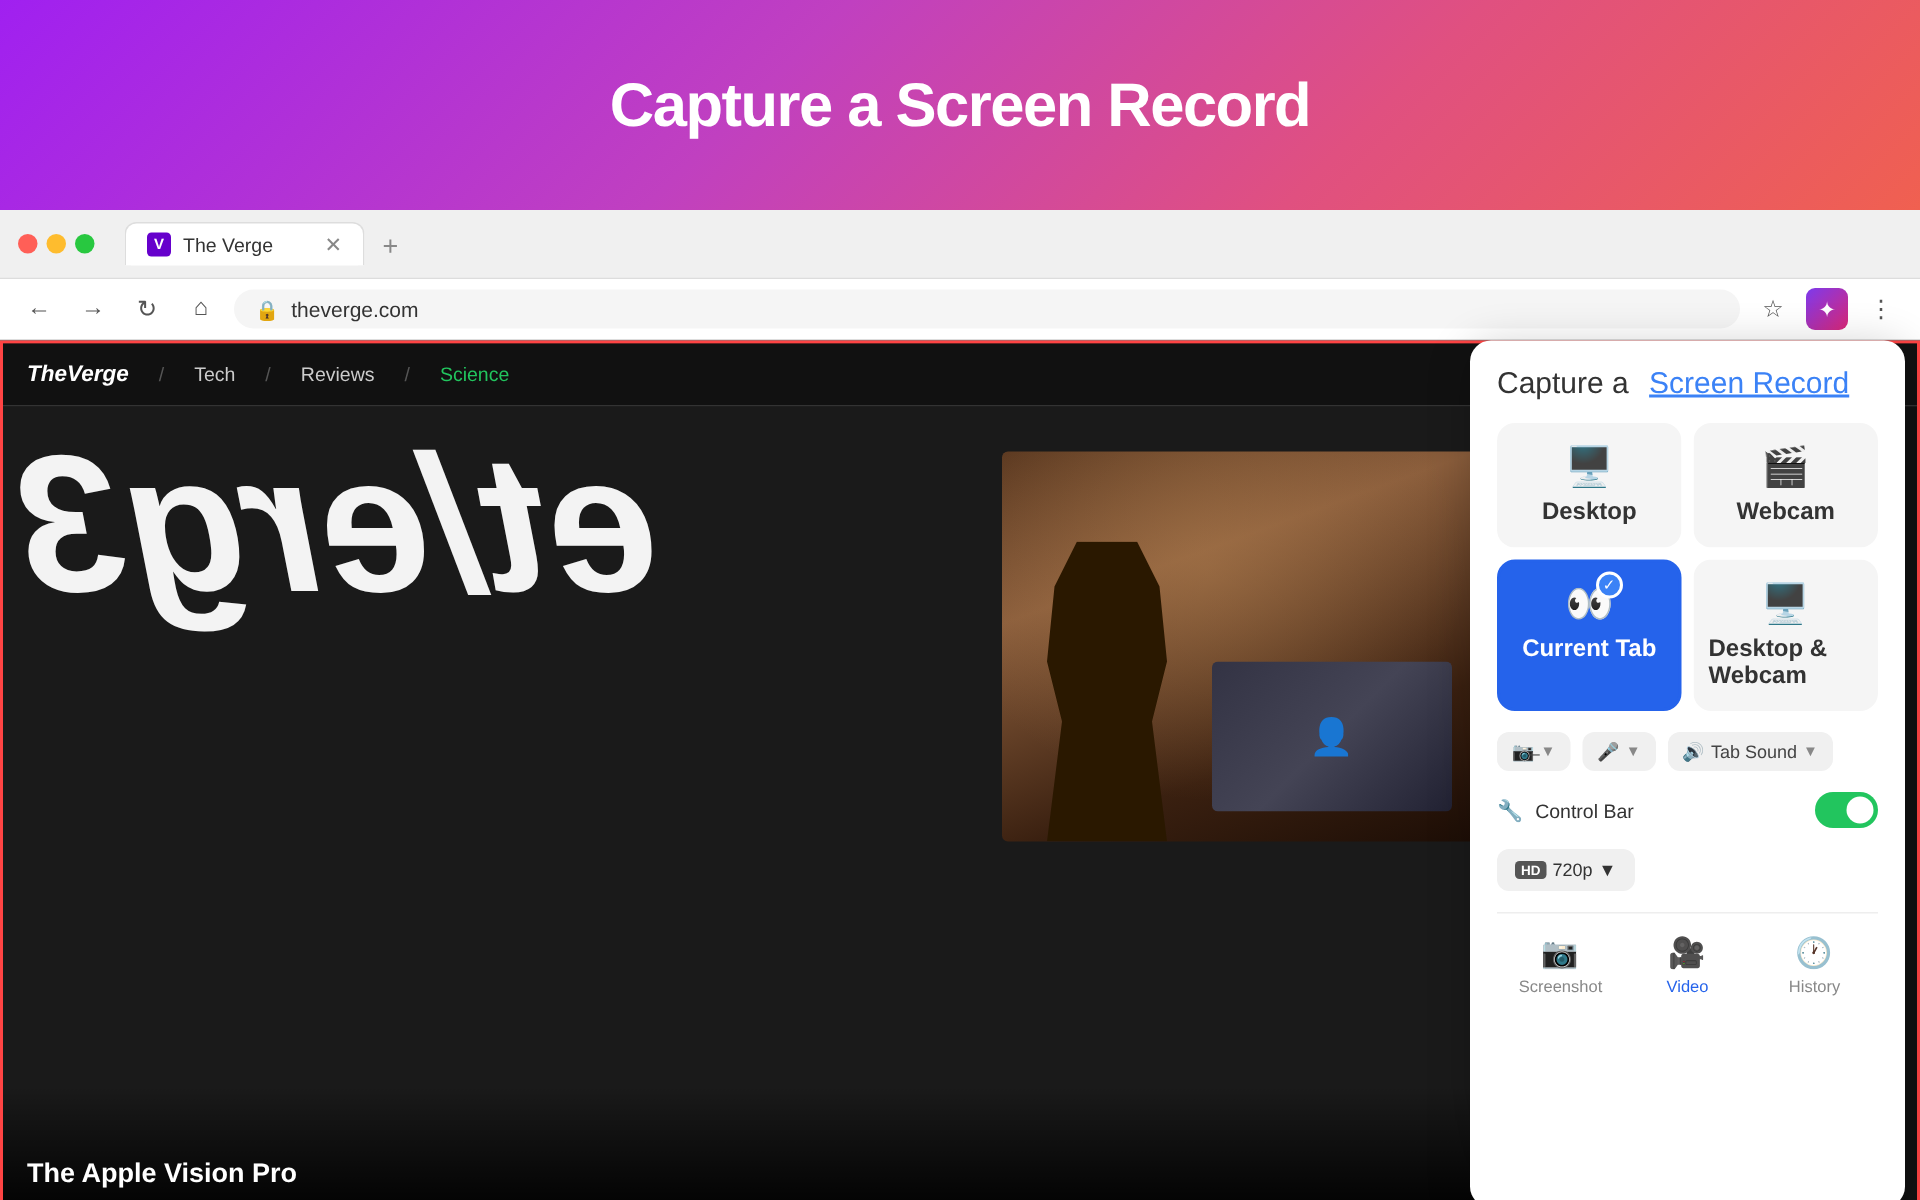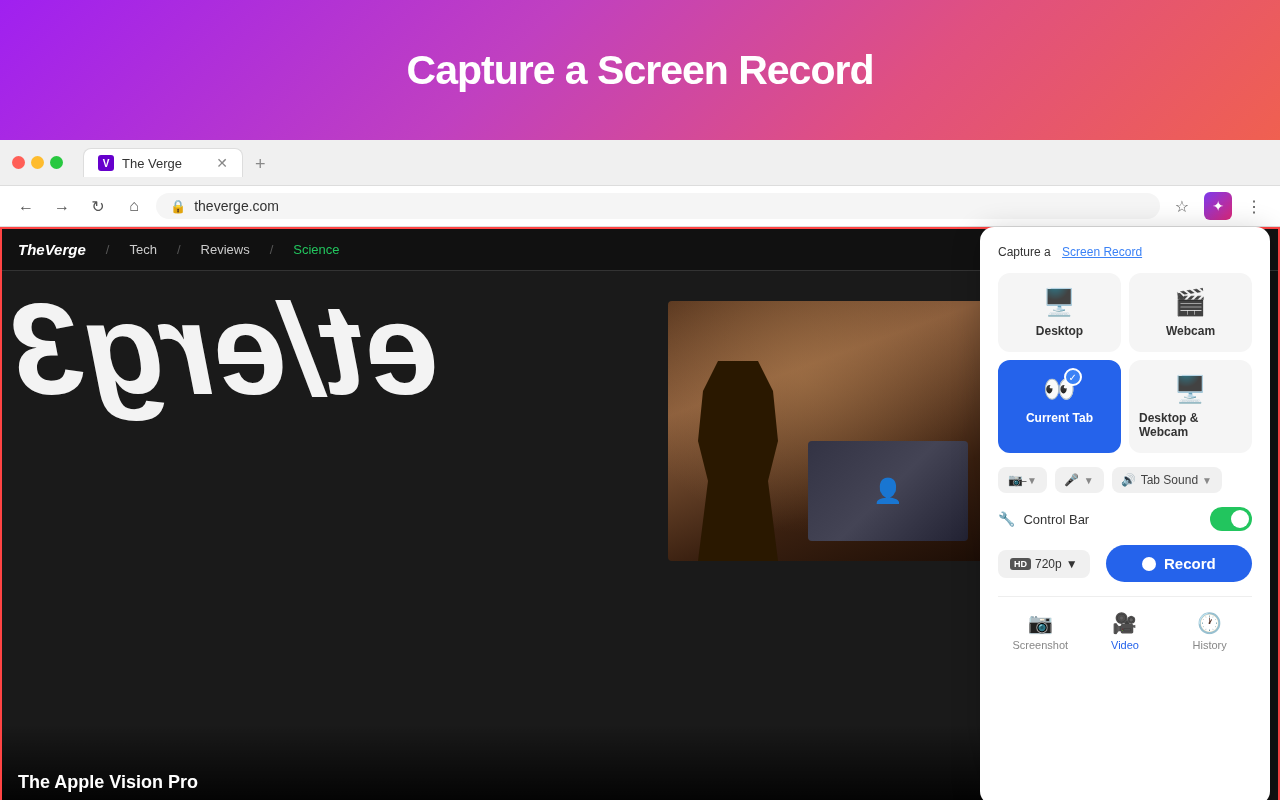--- a/index.html
+++ b/index.html
@@ -337,21 +337,21 @@
       border-radius: 14px;
       box-shadow: 0 4px 30px rgba(0,0,0,0.2);
       padding: 18px;
       z-index: 100;
       display: flex;
       flex-direction: column;
       gap: 14px;
     }
 
     .panel-header {
-      font-size: 12px;
+      font-size: 20px;
       color: #333;
       display: flex;
       align-items: center;
       gap: 4px;
     }
     .panel-header .normal-text { font-weight: 400; }
     .panel-header .blue-text {
       color: #3b82f6;
       font-weight: 400;
       text-decoration: underline;
@@ -376,21 +376,21 @@
       transition: all 0.15s;
     }
     .source-btn.active {
       background: #2563eb;
       border-color: #2563eb;
       color: white;
     }
     .source-btn.active .source-label { color: white; }
     .source-btn .source-icon { font-size: 26px; }
     .source-label {
-      font-size: 12px;
+      font-size: 16px;
       font-weight: 600;
       color: #333;
     }
 
     .check-mark {
       position: absolute;
       top: -6px;
       right: -6px;
       width: 18px;
       height: 18px;
@@ -702,24 +702,20 @@
       </div>
       <div class="toggle-switch"></div>
     </div>
 
     <div class="record-row">
       <button class="quality-btn">
         <span class="hd-badge">HD</span>
         <span>720p</span>
         <span>▼</span>
       </button>
-      <button class="record-btn">
-        <div class="record-dot"></div>
-        <span>Record</span>
-      </button>
     </div>
 
     <div class="bottom-tabs">
       <div class="bottom-tab">
         <span class="tab-icon">📷</span>
         <span class="tab-label">Screenshot</span>
       </div>
       <div class="bottom-tab active">
         <span class="tab-icon" style="color:#2563eb;">🎥</span>
         <span class="tab-label" style="color:#2563eb;">Video</span>

